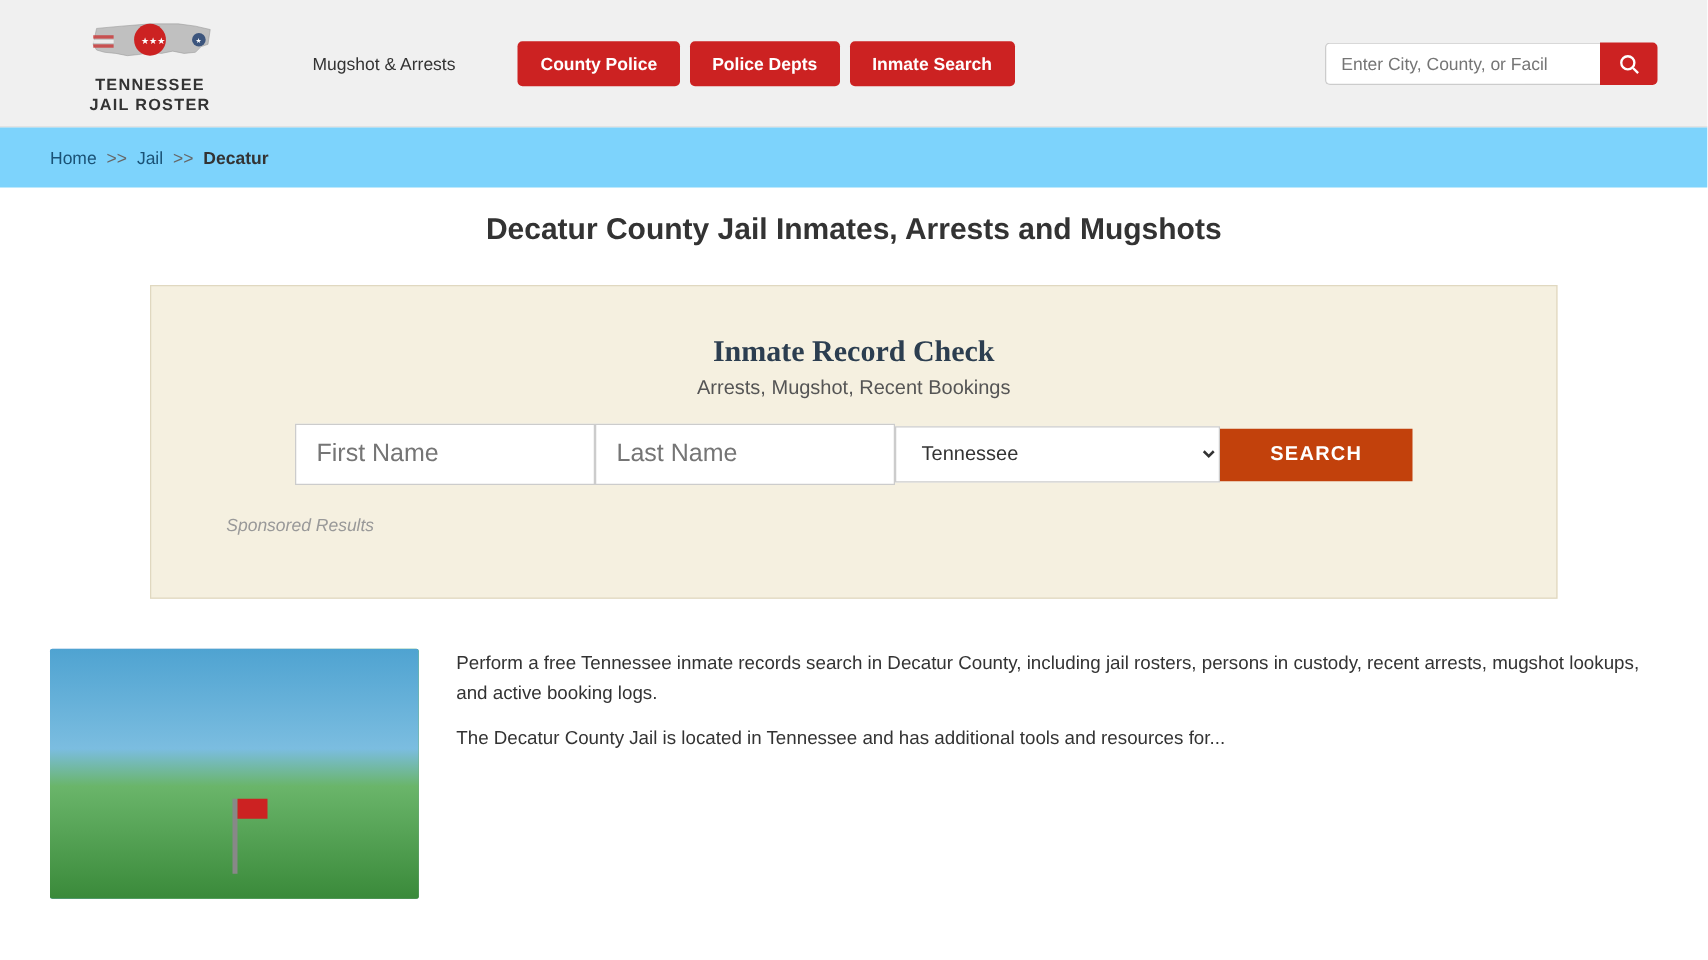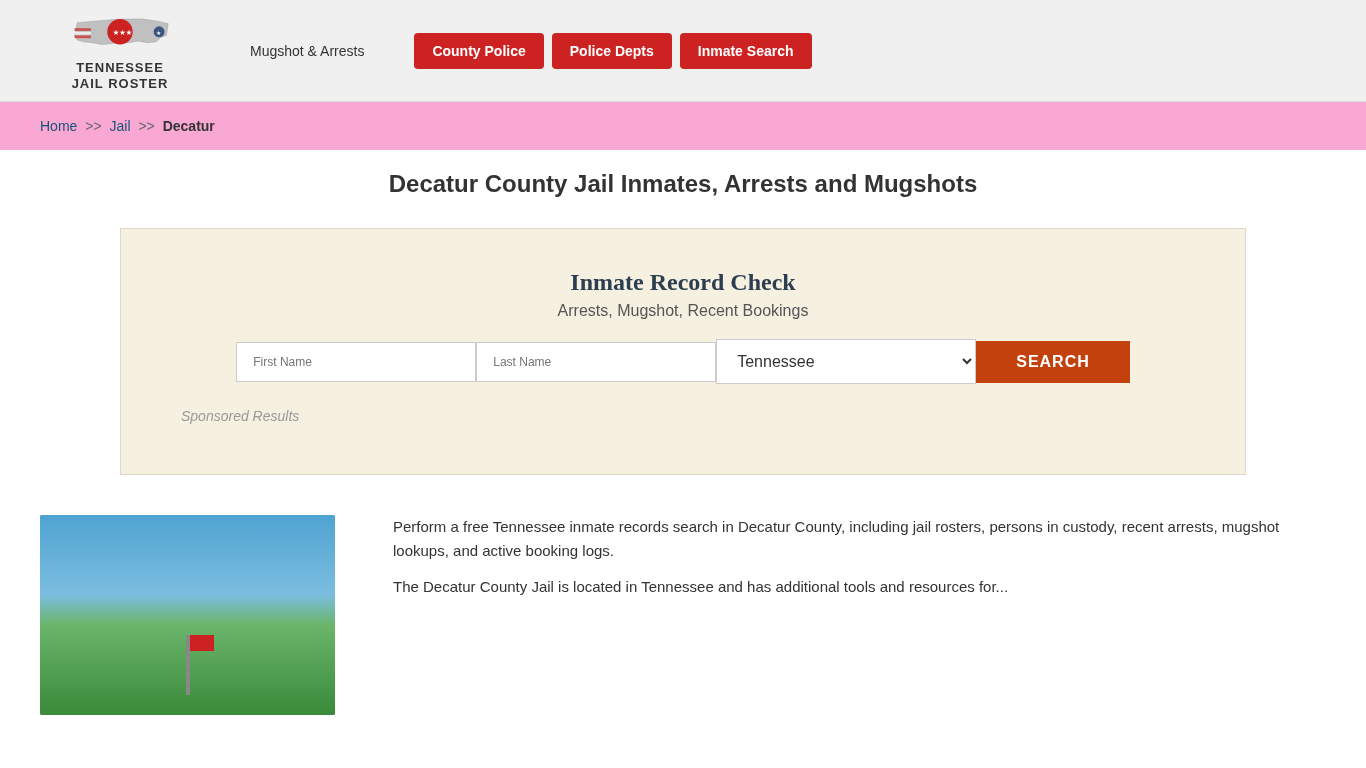--- a/index.html
+++ b/index.html
@@ -87,21 +87,21 @@
       align-items: center;
       justify-content: center;
     }
 
     
     .breadcrumb {
       padding: 16px 40px;
       font-family: Arial, sans-serif;
       font-size: 14px;
       color: #666;
-      background: #f9a8d4;
+      background: #7dd3fc;
     }
     .breadcrumb a {
       color: #1a5276;
       text-decoration: none;
     }
     .breadcrumb .separator { color: #666; margin: 0 4px; }
     .breadcrumb .current { font-weight: bold; color: #333; }
 
     
     .page-title {
@@ -136,21 +136,21 @@
     }
     .search-form {
       display: flex;
       gap: 0;
       justify-content: center;
       align-items: center;
       flex-wrap: nowrap;
     }
     .form-input {
       padding: 12px 16px;
-      font-size: 12px;
+      font-size: 20px;
       border: 1px solid #ccc;
       font-family: Arial, sans-serif;
       width: 240px;
       color: #0c4a6e;
       outline: none;
     }
     .form-select {
       padding: 12px 16px;
       font-size: 16px;
       border: 1px solid #ccc;
@@ -225,21 +225,20 @@
     }
     .bottom-text {
       flex: 1;
       font-family: Arial, sans-serif;
       font-size: 15px;
       color: #333;
       line-height: 1.6;
     }
     .bottom-text p {
       margin-bottom: 12px;
-      margin-left: 28px;
     }
 
     
     .tn-shape {
       display: block;
     }
   </style>
 </head>
 <body>
 
@@ -269,20 +268,29 @@
   </div>
 
   <a href="#" class="nav-link">Mugshot &amp; Arrests</a>
 
   <nav class="nav-buttons">
     <a href="#" class="nav-btn">County Police</a>
     <a href="#" class="nav-btn">Police Depts</a>
     <a href="#" class="nav-btn">Inmate Search</a>
   </nav>
 
+  <div class="search-area">
+    <input type="text" class="search-input" placeholder="Enter City, County, or Facil" style="">
+    <button class="search-btn">
+      <svg width="18" height="18" viewBox="0 0 24 24" fill="none" stroke="white" stroke-width="2.5">
+        <circle cx="11" cy="11" r="7"></circle>
+        <line x1="16.5" y1="16.5" x2="22" y2="22"></line>
+      </svg>
+    </button>
+  </div>
 </header>
 
 <nav class="breadcrumb">
   <a href="#">Home</a>
   <span class="separator">&gt;&gt;</span>
   <a href="#">Jail</a>
   <span class="separator">&gt;&gt;</span>
   <span class="current">Decatur</span>
 </nav>
 

